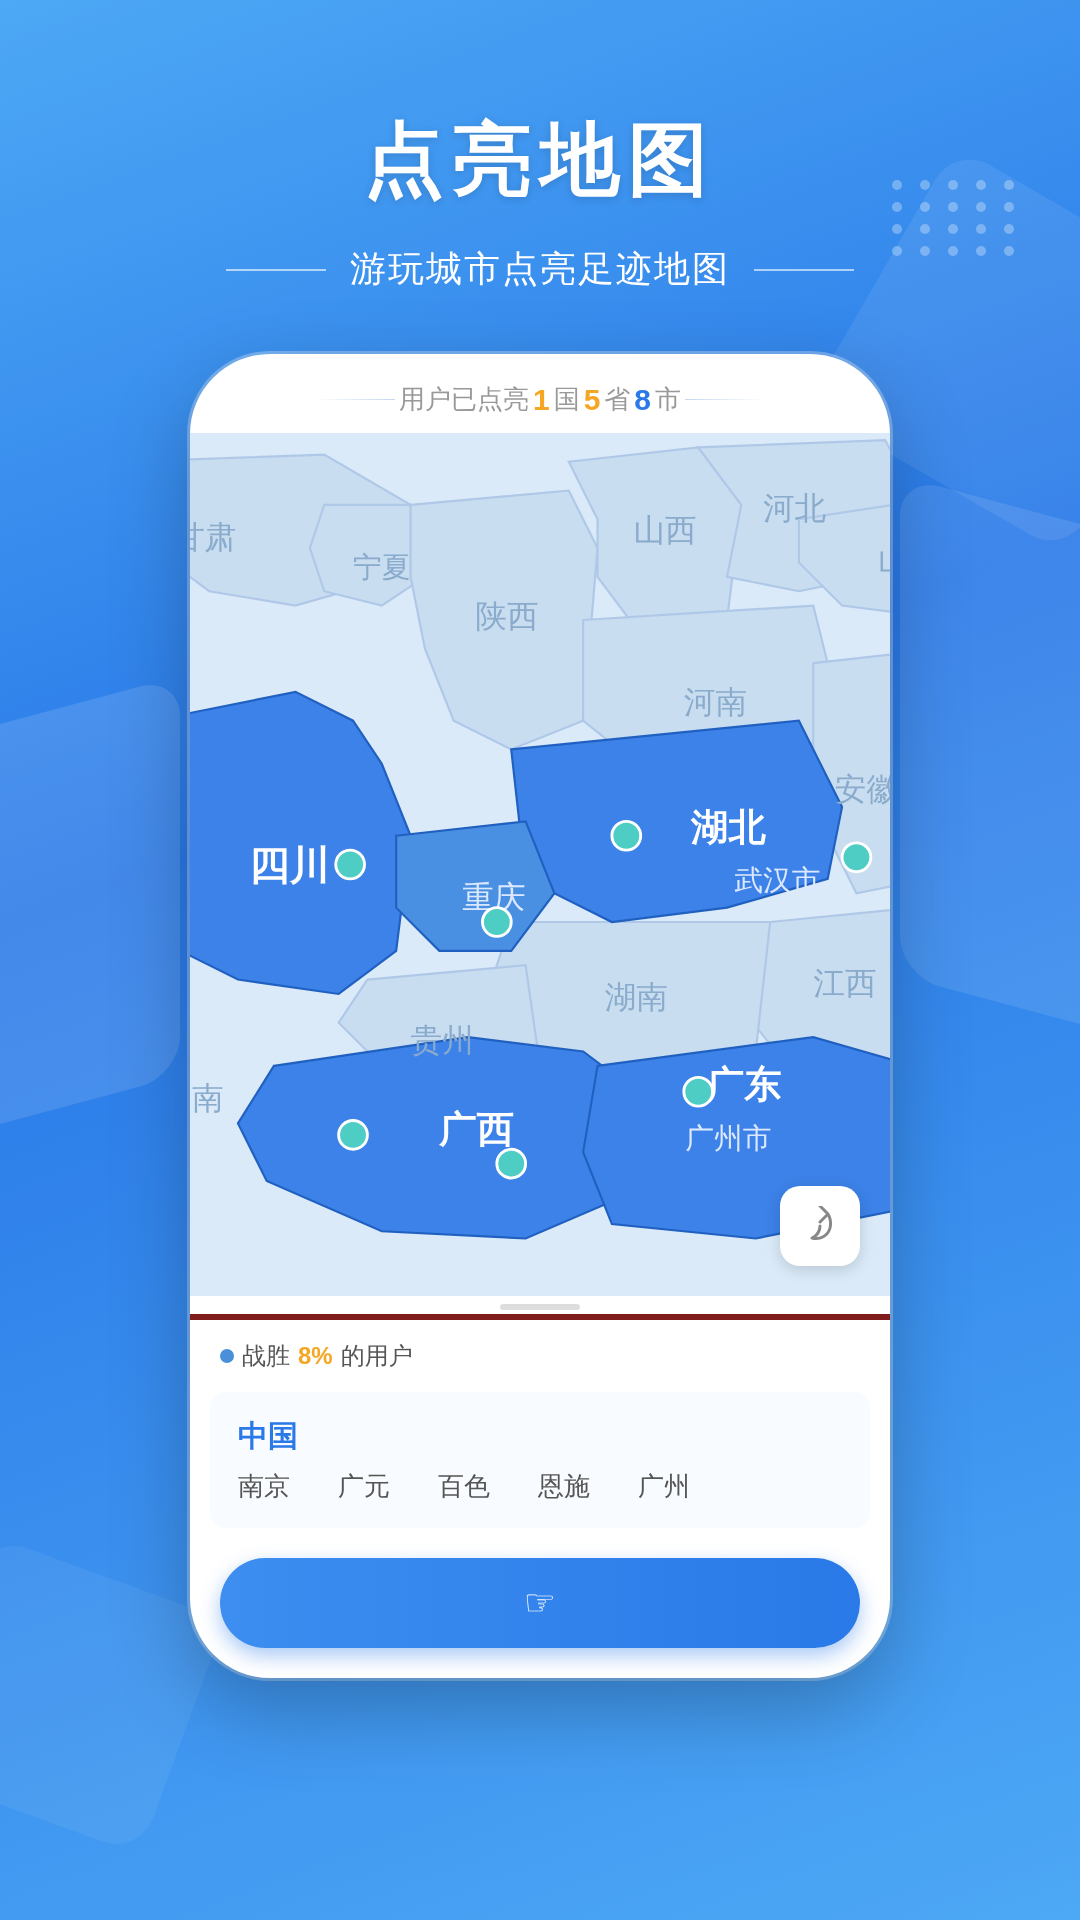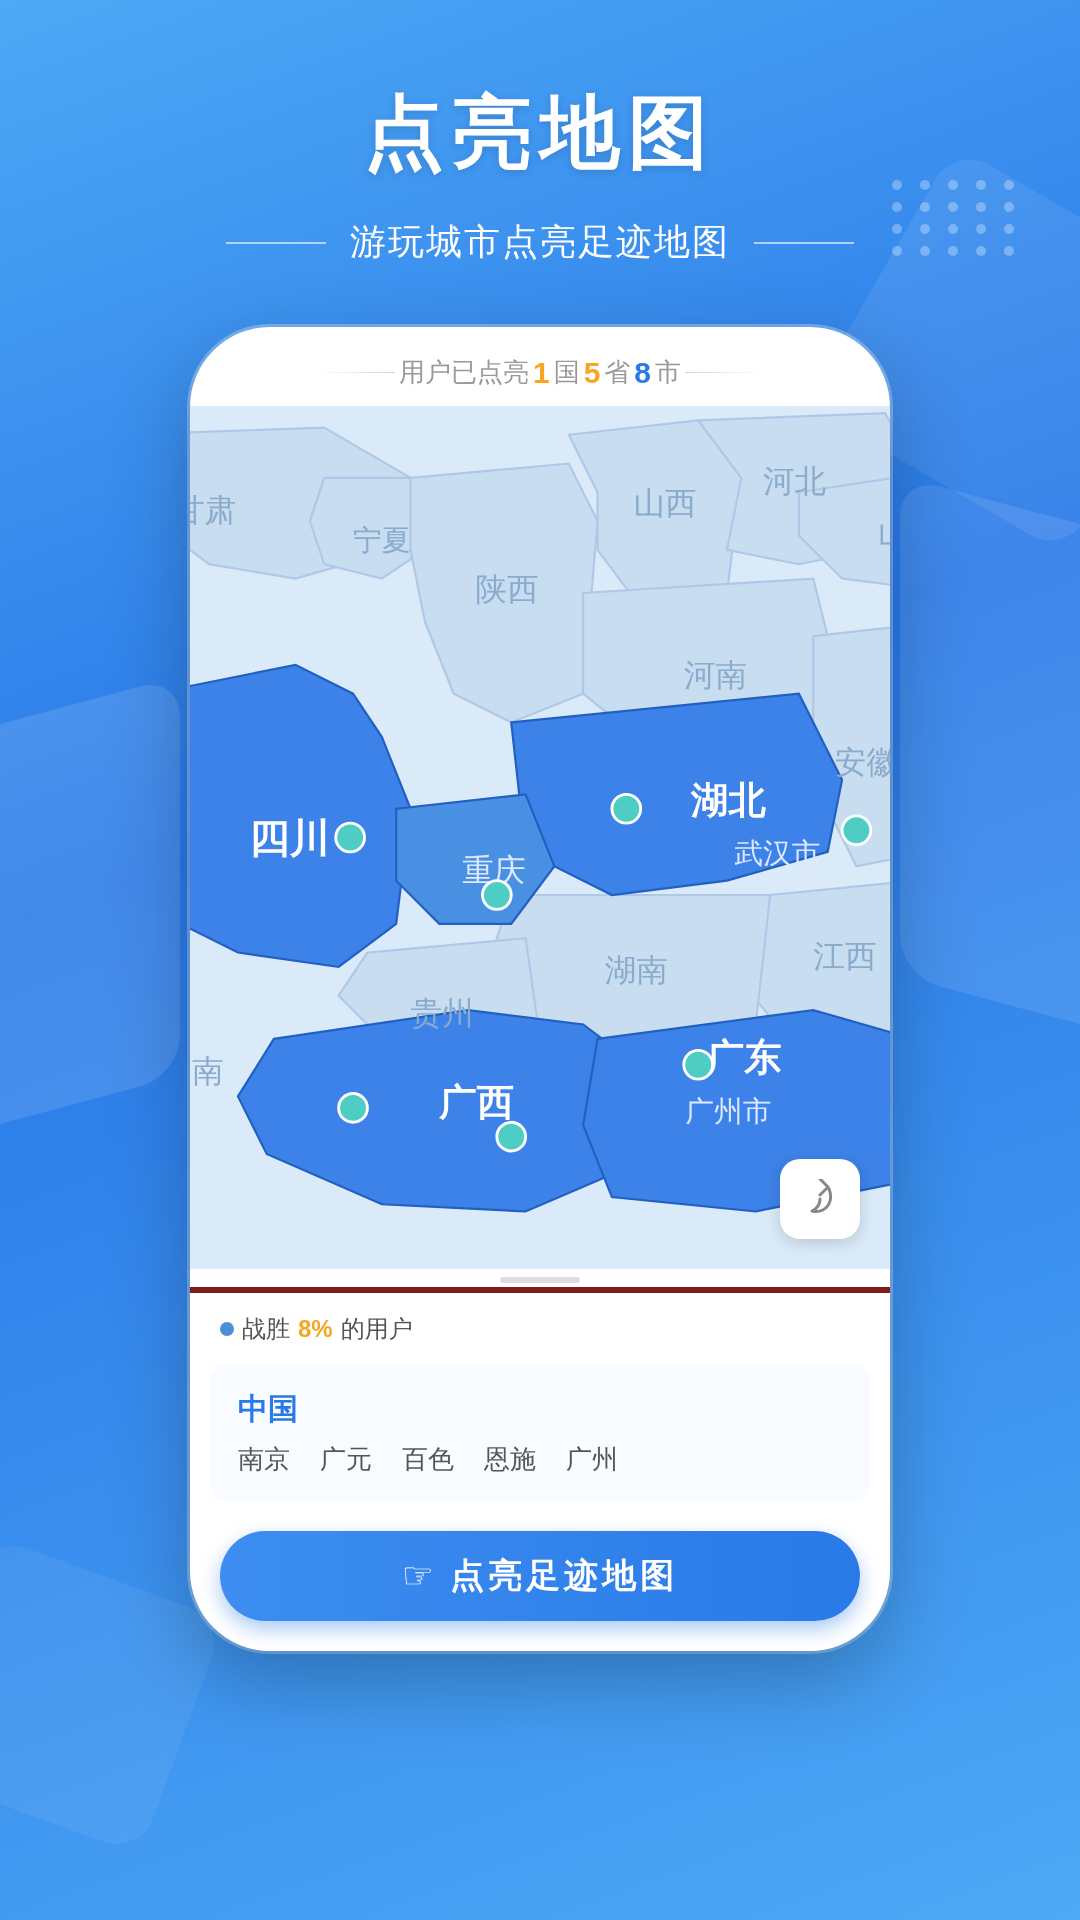--- a/index.html
+++ b/index.html
@@ -33,21 +33,21 @@
       position: absolute;
       bottom: 100px; left: -60px;
       width: 250px; height: 250px;
       background: rgba(255,255,255,0.06);
       transform: rotate(20deg);
       border-radius: 40px;
     }
 
     .header {
       text-align: center;
-      padding-top: 80px;
+      padding-top: 107px;
       position: relative;
       z-index: 2;
     }
 
     .main-title {
       font-size: 80px;
       font-weight: 800;
       color: #fff;
       letter-spacing: 8px;
       text-shadow: 0 2px 8px rgba(0,0,0,0.15);
@@ -185,21 +185,21 @@
     .location-title {
       color: #2979e8;
       font-size: 30px;
       font-weight: 700;
       margin-bottom: 12px;
     }
     .location-cities {
       font-size: 26px;
       color: #555;
       display: flex;
-      gap: 30px;
+      gap: 48px;
     }
 
     
     .cta-area {
       padding: 20px 30px 30px;
       flex-shrink: 0;
     }
     .cta-btn {
       width: 100%;
       height: 90px;
@@ -428,18 +428,17 @@
         <span>广元</span>
         <span>百色</span>
         <span>恩施</span>
         <span>广州</span>
       </div>
     </div>
 
     <div class="cta-area">
       <button class="cta-btn">
         <span class="cta-icon">☞</span>
-        <span class="cta-text">点亮足迹地图</span>
       </button>
     </div>
 
   </div>
 </div>
 
 </body></html>

